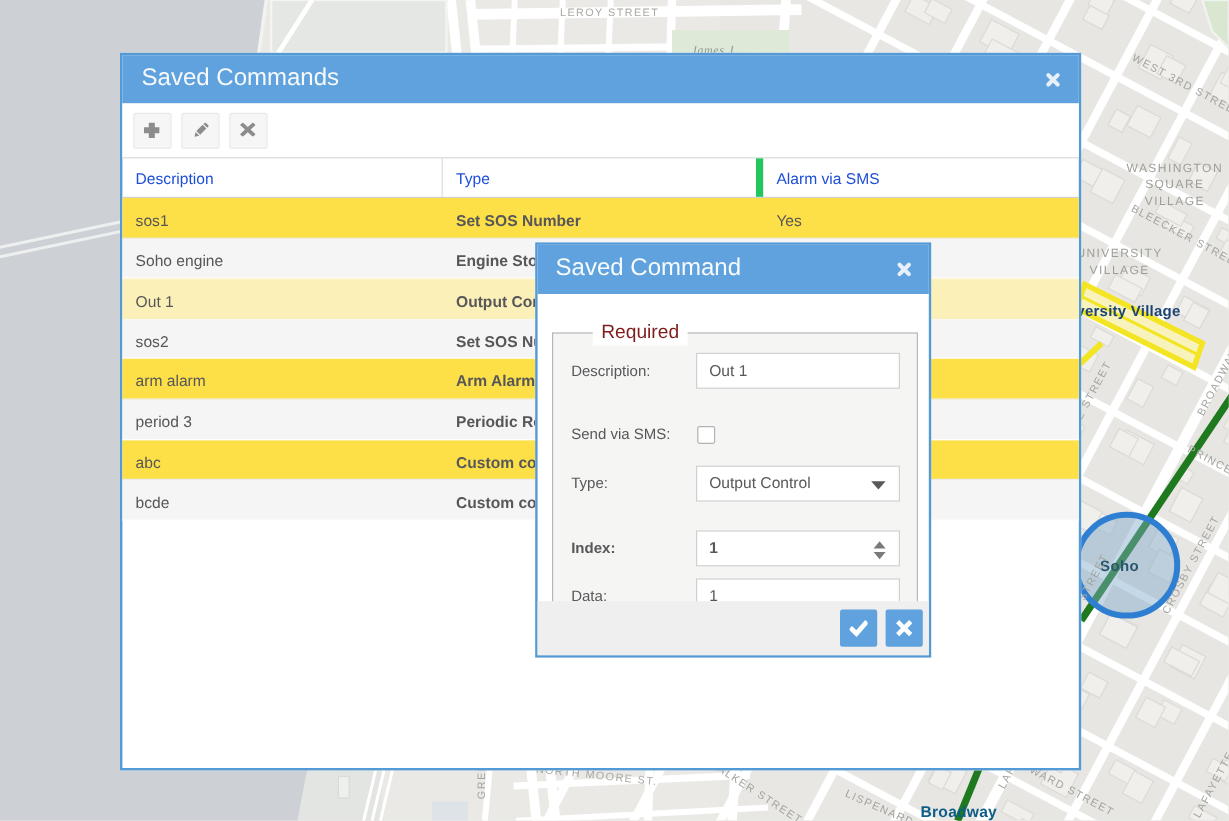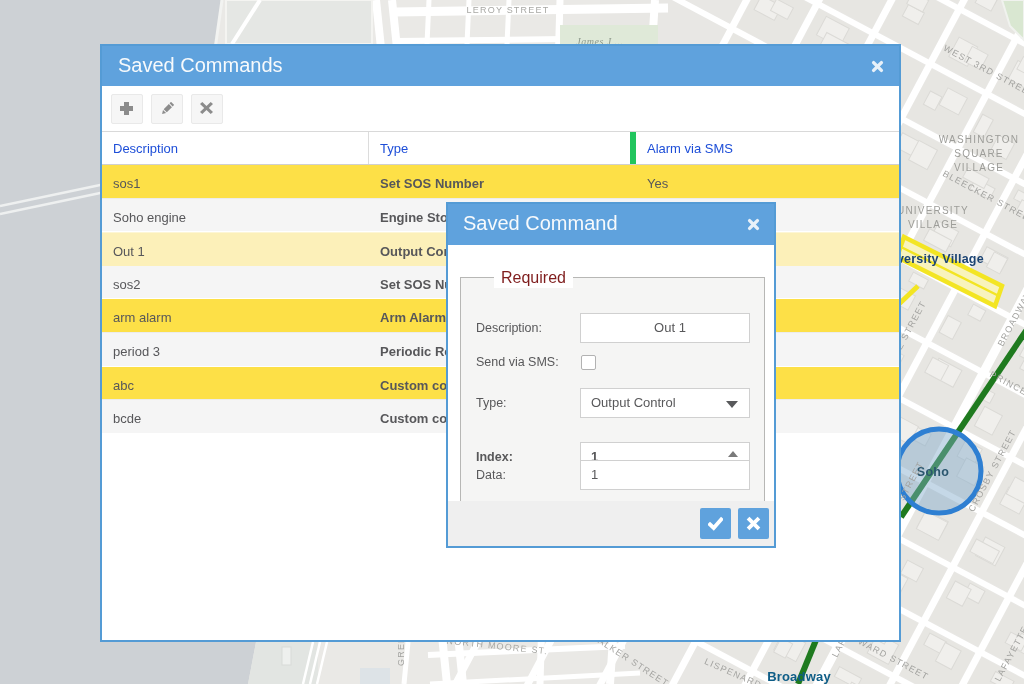--- a/index.html
+++ b/index.html
@@ -570,37 +570,37 @@
   <div class="hd">Saved Command
     <svg class="closex" style="right:14px" viewBox="0 0 13 13">
         <g stroke="#e8f1f9" stroke-width="3.4" stroke-linecap="round">
           <line x1="2.6" y1="2.6" x2="10.4" y2="10.4"></line>
           <line x1="10.4" y1="2.6" x2="2.6" y2="10.4"></line>
         </g>
       </svg>
   </div>
   <div id="fset">
     <div class="lg">Required</div>
-    <div class="frow" style="top:35px;text-align:center;">
+    <div class="frow" style="top:16px;">
         <label>Description:</label>
         <div class="finput">Out 1</div>
       </div>
     <div class="frow" style="top:69px;">
         <label>Send via SMS:</label>
         <span class="fcheck"></span>
       </div>
     <div class="frow" style="top:110px;">
         <label>Type:</label>
         <div class="finput">Output Control<span class="selarrow"></span></div>
       </div>
     <div class="frow" style="top:164px;font-weight:bold;">
         <label>Index:</label>
         <div class="finput">1<span class="spinup"></span><span class="spindn"></span></div>
       </div>
-    <div class="frow" style="top:182px;">
+    <div class="frow" style="top:204px;">
         <label>Data:</label>
         <div class="finput">1</div>
       </div>
   </div>
   <div id="w2foot">
     <span class="bbtn" style="left:252px;">
         <svg width="15" height="15" viewBox="0 0 15 15">
           <path d="M2 8.4 L5.7 12 L13.2 3.4" fill="none" stroke="#fff" stroke-width="3.9" stroke-linecap="square" stroke-linejoin="miter"></path>
         </svg>
       </span>

